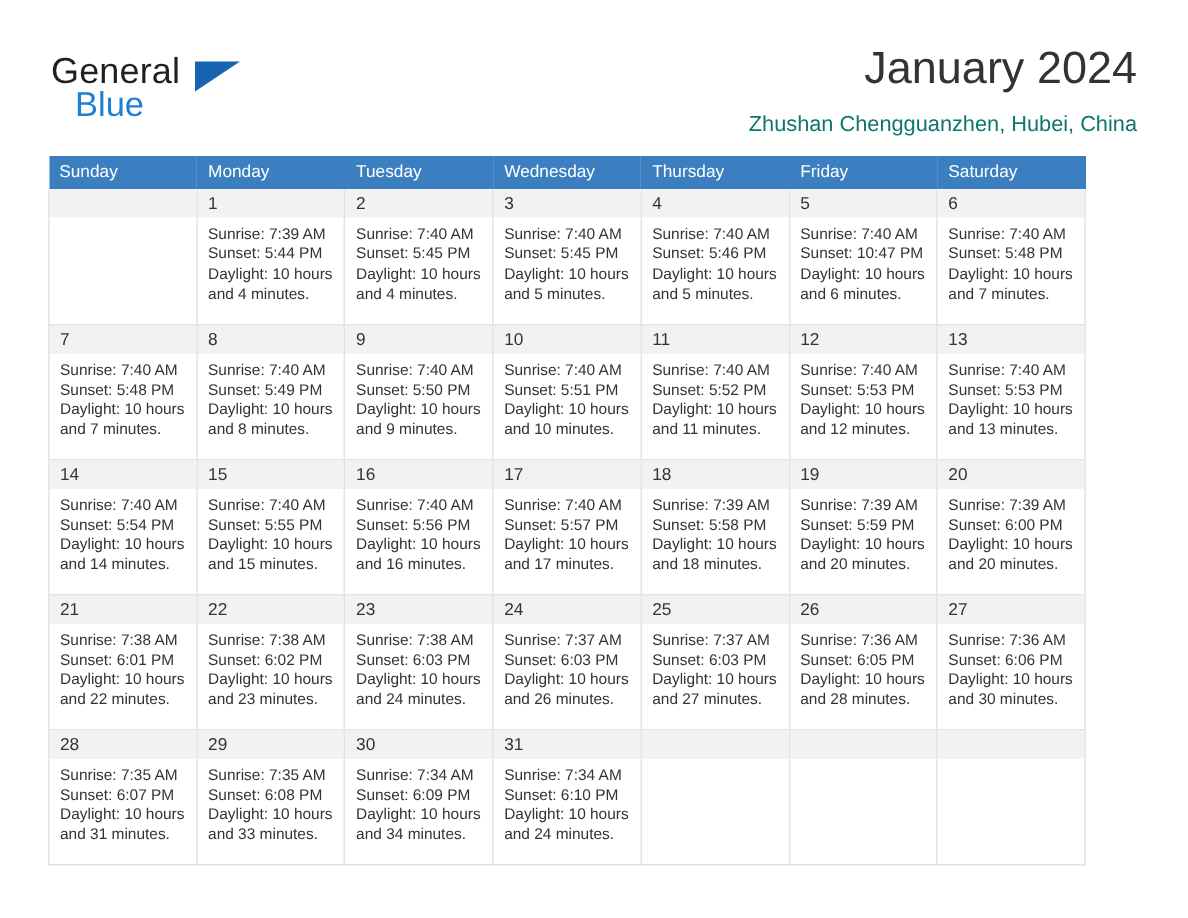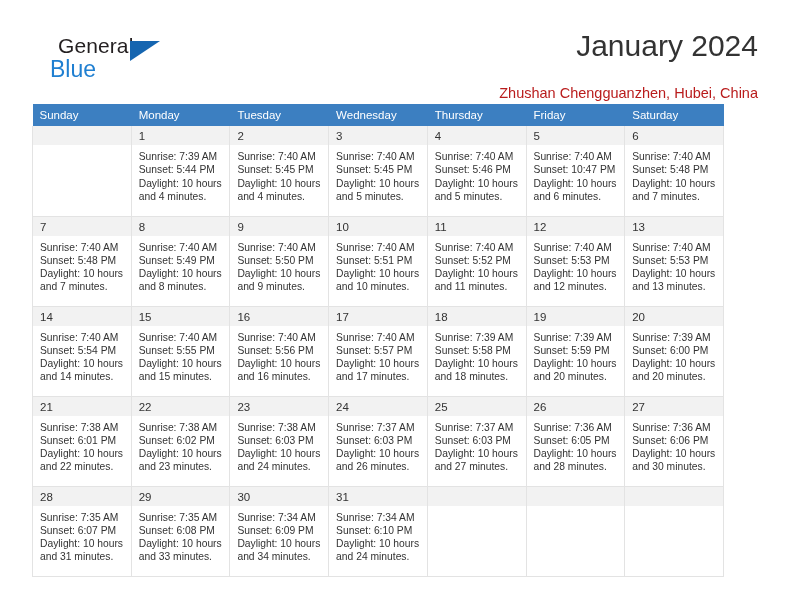--- a/index.html
+++ b/index.html
@@ -35,25 +35,24 @@
     position: absolute;
     left: 0;
     top: 6px;
     width: 180px;
     height: 52px;
   }
   .logo-general {
     position: absolute;
     left: 0;
     top: 0;
-    font-size: 21px;
+    font-size: 24px;
     letter-spacing: 0.1px;
     color: #231f20;
     font-family: "Liberation Sans", sans-serif;
-    margin-left: 24px;
   }
   .logo-blue {
     position: absolute;
     left: 16px;
     top: 22px;
     font-size: 23px;
     color: #1f7fd1;
     font-family: "Liberation Sans", sans-serif;
   }
   .logo-triangle {
@@ -73,23 +72,23 @@
     text-align: right;
   }
   .cal-title {
     font-size: 30px;
     color: #333333;
     line-height: 36px;
     white-space: nowrap;
   }
   .cal-subtitle {
     font-size: 14.5px;
-    color: #b91c1c;
+    color: #0f766e;
     line-height: 22px;
-    margin-top: 18px;
+    margin-top: 8px;
     white-space: nowrap;
   }
 
   
   .calendar {
     position: absolute;
     left: 32px;
     top: 104px;
     width: 692px;
     border-collapse: collapse;

